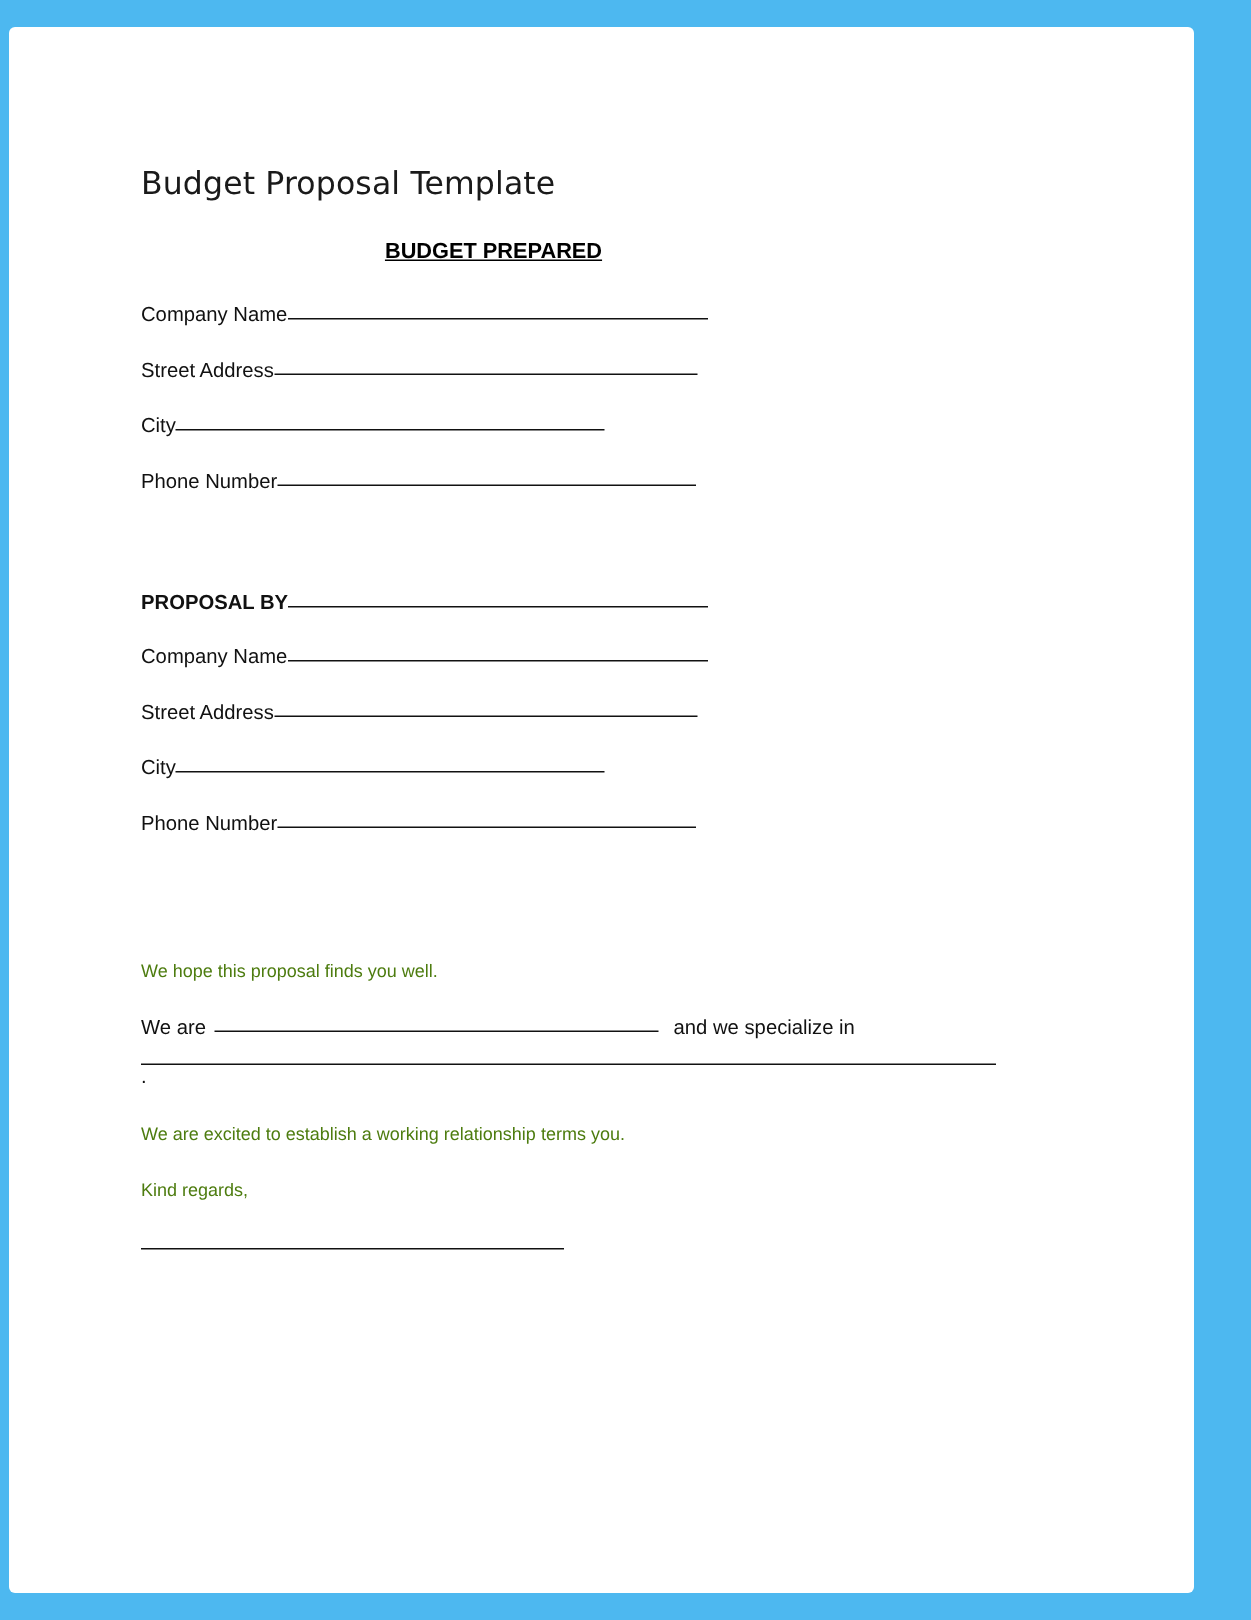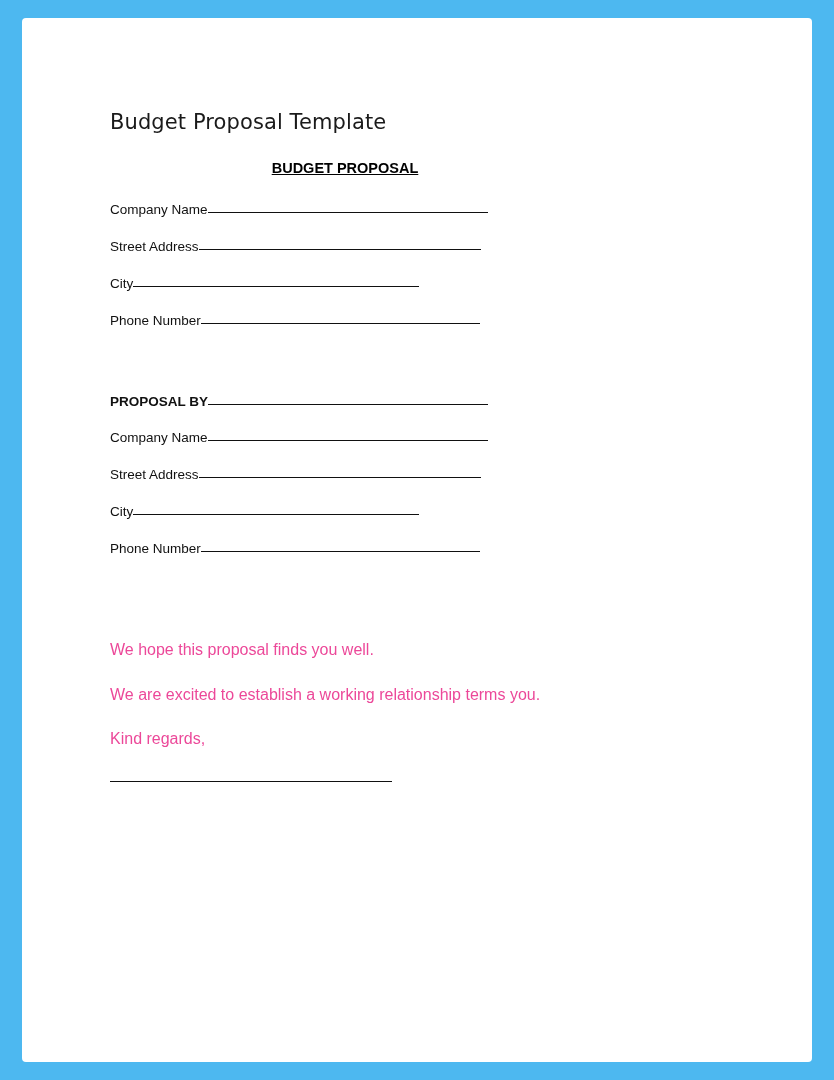--- a/index.html
+++ b/index.html
@@ -8,21 +8,21 @@
   }
   body {
     width: 834px;
     height: 1080px;
     background: #4db8f0;
     font-family: "Liberation Sans", sans-serif;
     overflow: hidden;
   }
   .page-frame {
     position: absolute;
-    left: 22px;
+    left: 6px;
     top: 18px;
     width: 790px;
     height: 1044px;
     background: #ffffff;
     border-radius: 4px;
     box-sizing: border-box;
   }
   .doc-body {
     position: absolute;
     left: 88px;
@@ -64,22 +64,22 @@
     border-bottom: 1.2px solid #111;
     vertical-align: 1px;
   }
   .gap-block {
     height: 44px;
   }
   .gap-block-lg {
     height: 60px;
   }
   .para {
-    font-size: 16px;
-    color: #ec4899;
+    font-size: 12px;
+    color: #4d7c0f;
     margin-bottom: 19px;
     line-height: 1.52;
     max-width: 585px;
   }
   .para.tight {
     margin-bottom: 21px;
   }
   .sign-rule {
     display: block;
     border-bottom: 1.4px solid #111;
@@ -102,21 +102,21 @@
   }
 </style>
 </head>
 <body>
 
 <div class="page-frame">
   <div class="doc-body">
 
     <h1 class="doc-title">Budget Proposal Template</h1>
 
-    <div class="doc-heading">BUDGET PROPOSAL</div>
+    <div class="doc-heading">BUDGET PREPARED</div>
 
 
     <div class="field-row">
       <span class="lbl">Company Name</span><span class="rule" style="width:280px"></span>
     </div>
 
     <div class="field-row">
       <span class="lbl">Street Address</span><span class="rule" style="width:282px"></span>
     </div>
 
@@ -148,20 +148,25 @@
 
     <div class="field-row">
       <span class="lbl">Phone Number</span><span class="rule" style="width:279px"></span>
     </div>
 
     <div class="gap-block-lg"></div>
 
 
     <div class="para tight">We hope this proposal finds you well.</div>
 
+    <div class="field-row">
+      <span class="lbl">We are</span><span class="rule" style="width:296px;margin-left:6px"></span>
+      <span class="inline-after" style="margin-left:6px">and we specialize in</span>
+      <span class="wrap-line"></span><span class="comma">.</span>
+    </div>
 
 
     <div class="para">We are excited to establish a working relationship terms you.</div>
 
     <div class="para">Kind regards,</div>
 
     <div class="sign-rule"></div>
 
   </div>
 </div>

